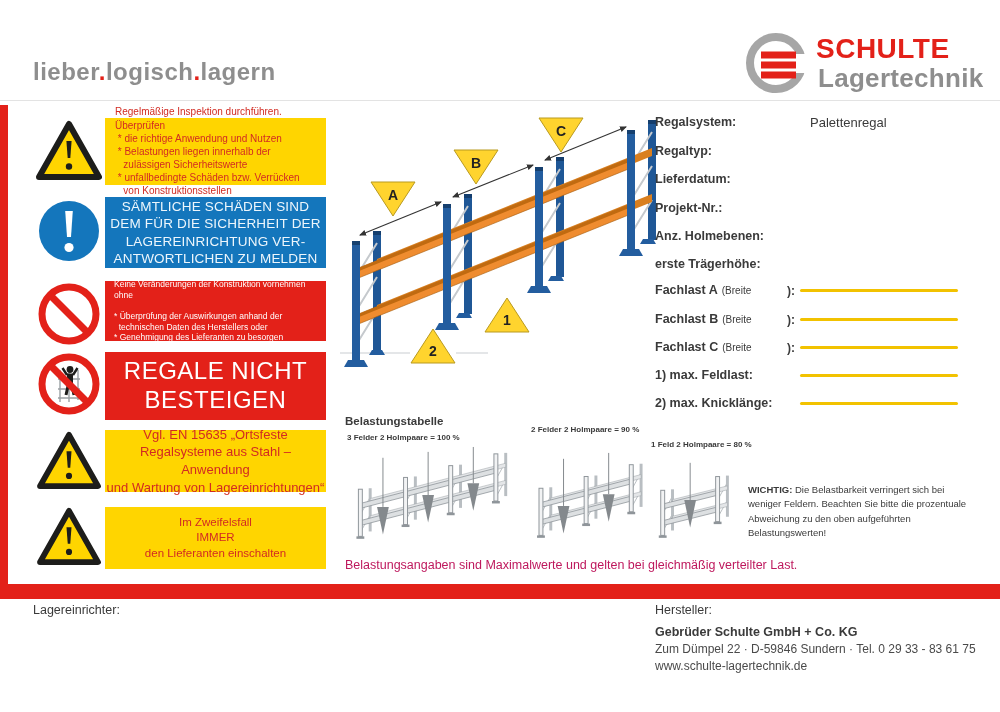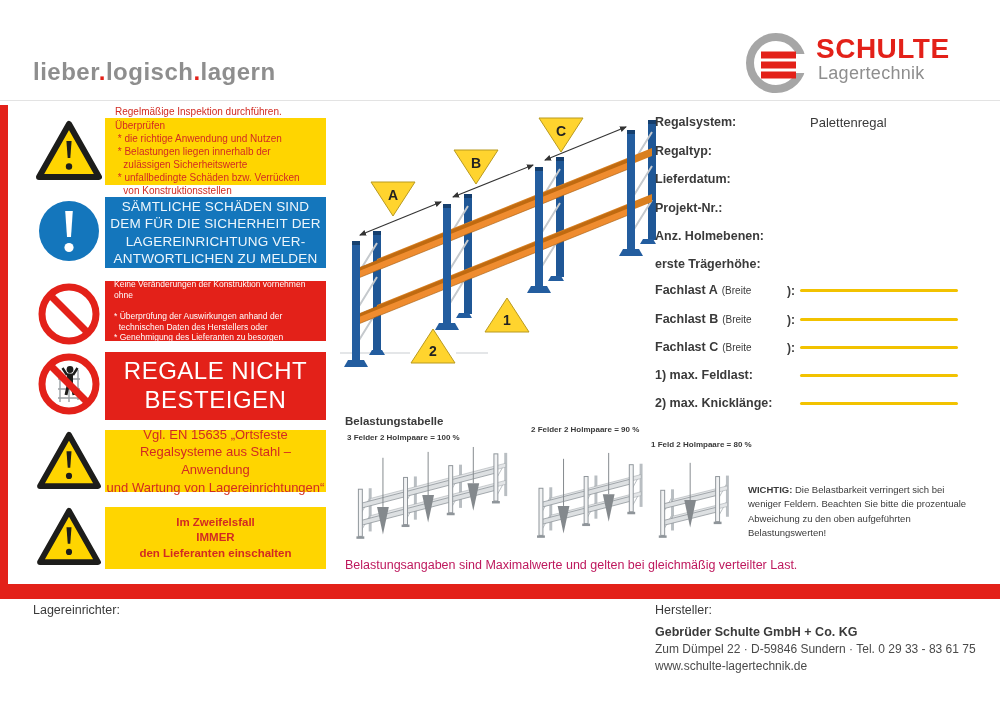--- a/index.html
+++ b/index.html
@@ -7,21 +7,21 @@
         font-family:"Liberation Sans",sans-serif;color:#3a3a3a;}
   .abs{position:absolute;}
 
   
   .tagline{position:absolute;left:33px;top:58px;font-size:24px;font-weight:bold;
            color:#8e8e8e;letter-spacing:.5px;}
   .tagline .dot{color:#e32119;}
   .logo-ring{position:absolute;left:744px;top:31px;width:64px;height:64px;}
   .brand-name{position:absolute;left:816px;top:33px;font-size:28px;font-weight:bold;
               color:#e32119;letter-spacing:.5px;text-align:right;}
-  .brand-sub{position:absolute;left:818px;top:63px;font-size:18px;font-weight:normal;
+  .brand-sub{position:absolute;left:818px;top:63px;font-size:26px;font-weight:bold;
              color:#8e8e8e;letter-spacing:.3px;text-align:center;}
   .header-divider{position:absolute;left:0;top:100px;width:1000px;height:1px;background:#e3e3e3;}
 
   
   .left-red-bar{position:absolute;left:0;top:105px;width:8px;height:494px;background:#e32119;}
   .bottom-red-band{position:absolute;left:0;top:584px;width:1000px;height:15px;background:#e32119;}
 
   
   .sign-icon{position:absolute;left:36px;width:66px;display:flex;justify-content:center;}
   .notice-box{position:absolute;left:105px;width:221px;box-sizing:border-box;
@@ -30,21 +30,21 @@
   .box-yellow{background:#ffd500;color:#d22b22;}
   .box-blue{background:#1476bc;color:#edf6fc;}
   .box-red{background:#e32119;color:#ffffff;}
   .center{text-align:center;justify-content:center;}
 
   #box1{top:118px;height:67px;font-size:10px;line-height:1.32;padding:0 24px 0 10px;}
   #box2{top:197px;height:71px;font-size:13.5px;line-height:1.28;letter-spacing:.2px;}
   #box3{top:281px;height:60px;font-size:8.5px;line-height:1.25;padding:0 6px 0 9px;}
   #box4{top:352px;height:68px;font-size:24px;line-height:1.2;letter-spacing:.5px;}
   #box5{top:430px;height:62px;font-size:13px;line-height:1.35;}
-  #box6{top:507px;height:62px;font-size:11.5px;line-height:1.35;font-weight:bold;}
+  #box6{top:507px;height:62px;font-size:11.5px;line-height:1.35;}
 
   
   .form-row{position:absolute;left:655px;width:310px;font-size:12.5px;font-weight:bold;color:#3a3a3a;}
   .form-value{position:absolute;left:155px;top:0;font-weight:normal;font-size:13px;color:#3a3a3a;}
   .breite{font-weight:normal;font-size:10px;margin-left:4px;}
   .close-paren{position:absolute;left:132px;top:1px;font-weight:bold;font-size:12px;}
   .gold-line{position:absolute;left:145px;top:6px;width:158px;height:3px;background:#f2c200;border-radius:2px;}
 
   
   .bt-title{position:absolute;left:345px;top:415px;font-size:11.5px;font-weight:bold;color:#3a3a3a;}

